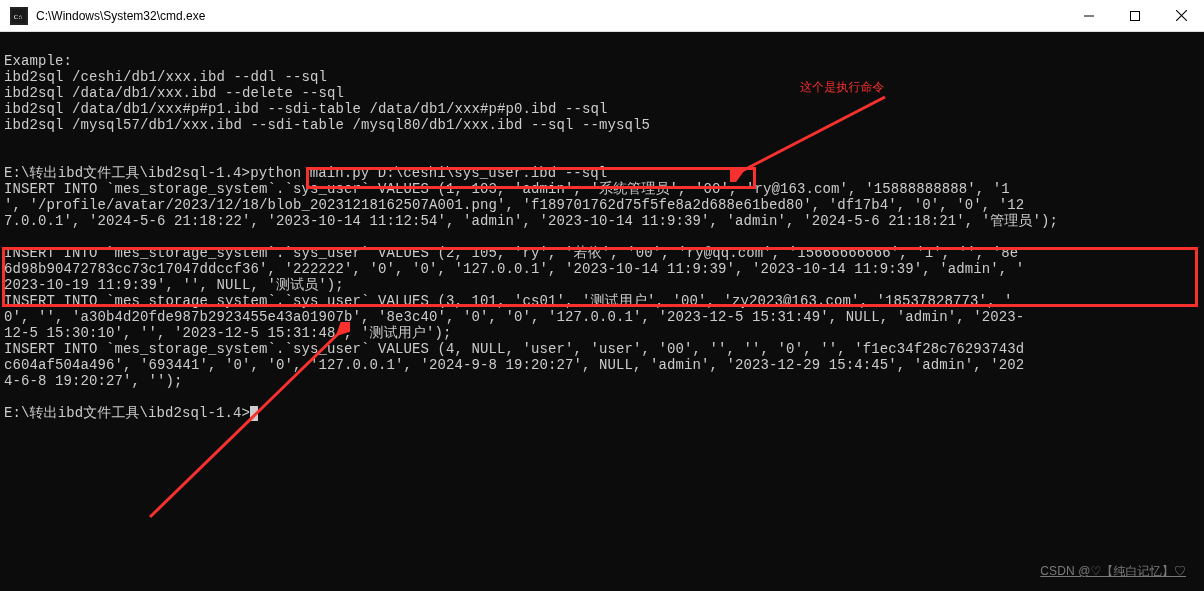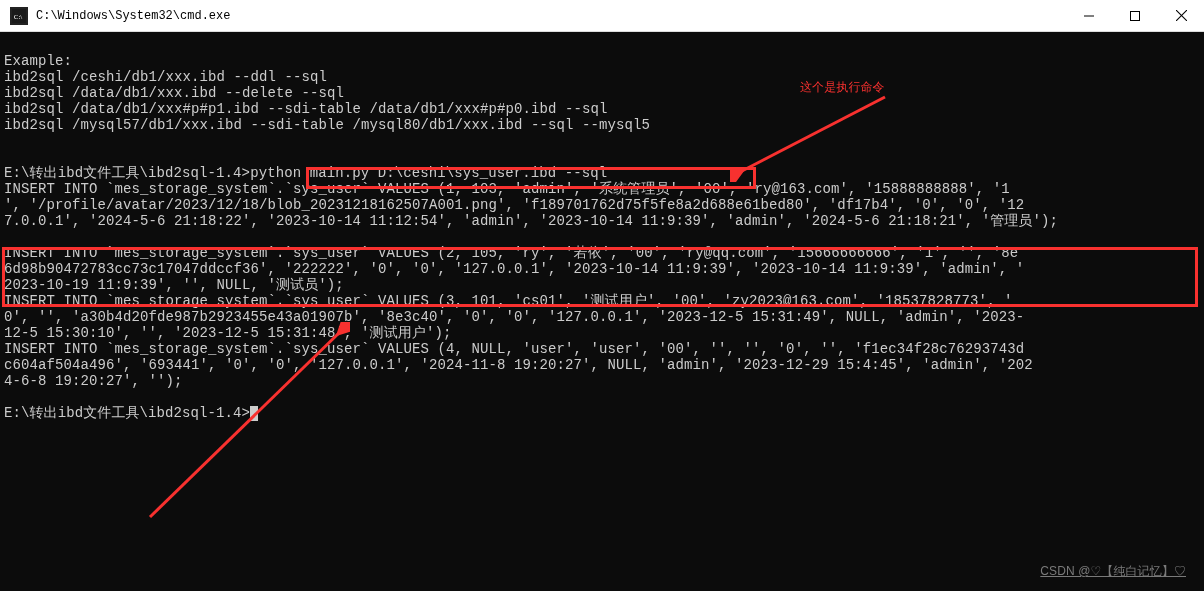--- a/index.html
+++ b/index.html
@@ -25,21 +25,21 @@
   margin: 0 8px 0 10px;
   background: #222;
   display: flex;
   align-items: center;
   justify-content: center;
 }
 .titlebar-icon svg { width: 14px; height: 14px; }
 .titlebar-title {
   flex: 1;
   color: #000;
-  font-family: Liberation Mono, monospace;
+  font-family: Liberation Sans, sans-serif;
   font-size: 12px;
 }
 .window-controls { display: flex; height: 100%; }
 .win-btn {
   width: 46px;
   height: 100%;
   display: flex;
   align-items: center;
   justify-content: center;
   color: #000;
@@ -136,21 +136,21 @@
 <span>', '/profile/avatar/2023/12/18/blob_20231218162507A001.png', 'f189701762d75f5fe8a2d688e61bed80', 'df17b4', '0', '0', '12</span>
 <span>7.0.0.1', '2024-5-6 21:18:22', '2023-10-14 11:12:54', 'admin', '2023-10-14 11:9:39', 'admin', '2024-5-6 21:18:21', '管理员');</span>
 <span></span>
 <span>INSERT INTO `mes_storage_system`.`sys_user` VALUES (2, 105, 'ry', '若依', '00', 'ry@qq.com', '15666666666', '1', '', '8e</span>
 <span>6d98b90472783cc73c17047ddccf36', '222222', '0', '0', '127.0.0.1', '2023-10-14 11:9:39', '2023-10-14 11:9:39', 'admin', '</span>
 <span>2023-10-19 11:9:39', '', NULL, '测试员');</span>
 <span>INSERT INTO `mes_storage_system`.`sys_user` VALUES (3, 101, 'cs01', '测试用户', '00', 'zy2023@163.com', '18537828773', '</span>
 <span>0', '', 'a30b4d20fde987b2923455e43a01907b', '8e3c40', '0', '0', '127.0.0.1', '2023-12-5 15:31:49', NULL, 'admin', '2023-</span>
 <span>12-5 15:30:10', '', '2023-12-5 15:31:48', '测试用户');</span>
 <span>INSERT INTO `mes_storage_system`.`sys_user` VALUES (4, NULL, 'user', 'user', '00', '', '', '0', '', 'f1ec34f28c76293743d</span>
-<span>c604af504a496', '693441', '0', '0', '127.0.0.1', '2024-11-8 19:20:27', NULL, 'admin', '2023-12-29 15:4:45', 'admin', '202</span>
+<span>c604af504a496', '693441', '0', '0', '127.0.0.1', '2024-9-8 19:20:27', NULL, 'admin', '2023-12-29 15:4:45', 'admin', '202</span>
 <span>4-6-8 19:20:27', '');</span>
 <span></span>
 <span>E:\转出ibd文件工具\ibd2sql-1.4&gt;</span><span class="cursor"></span>
 
   
   <div class="hl-box-red" style="left:306px; top:135px; width:450px; height:22px;"></div>
 
   
   <div class="hl-box-red" style="left:2px; top:215px; width:1196px; height:60px;"></div>
 

